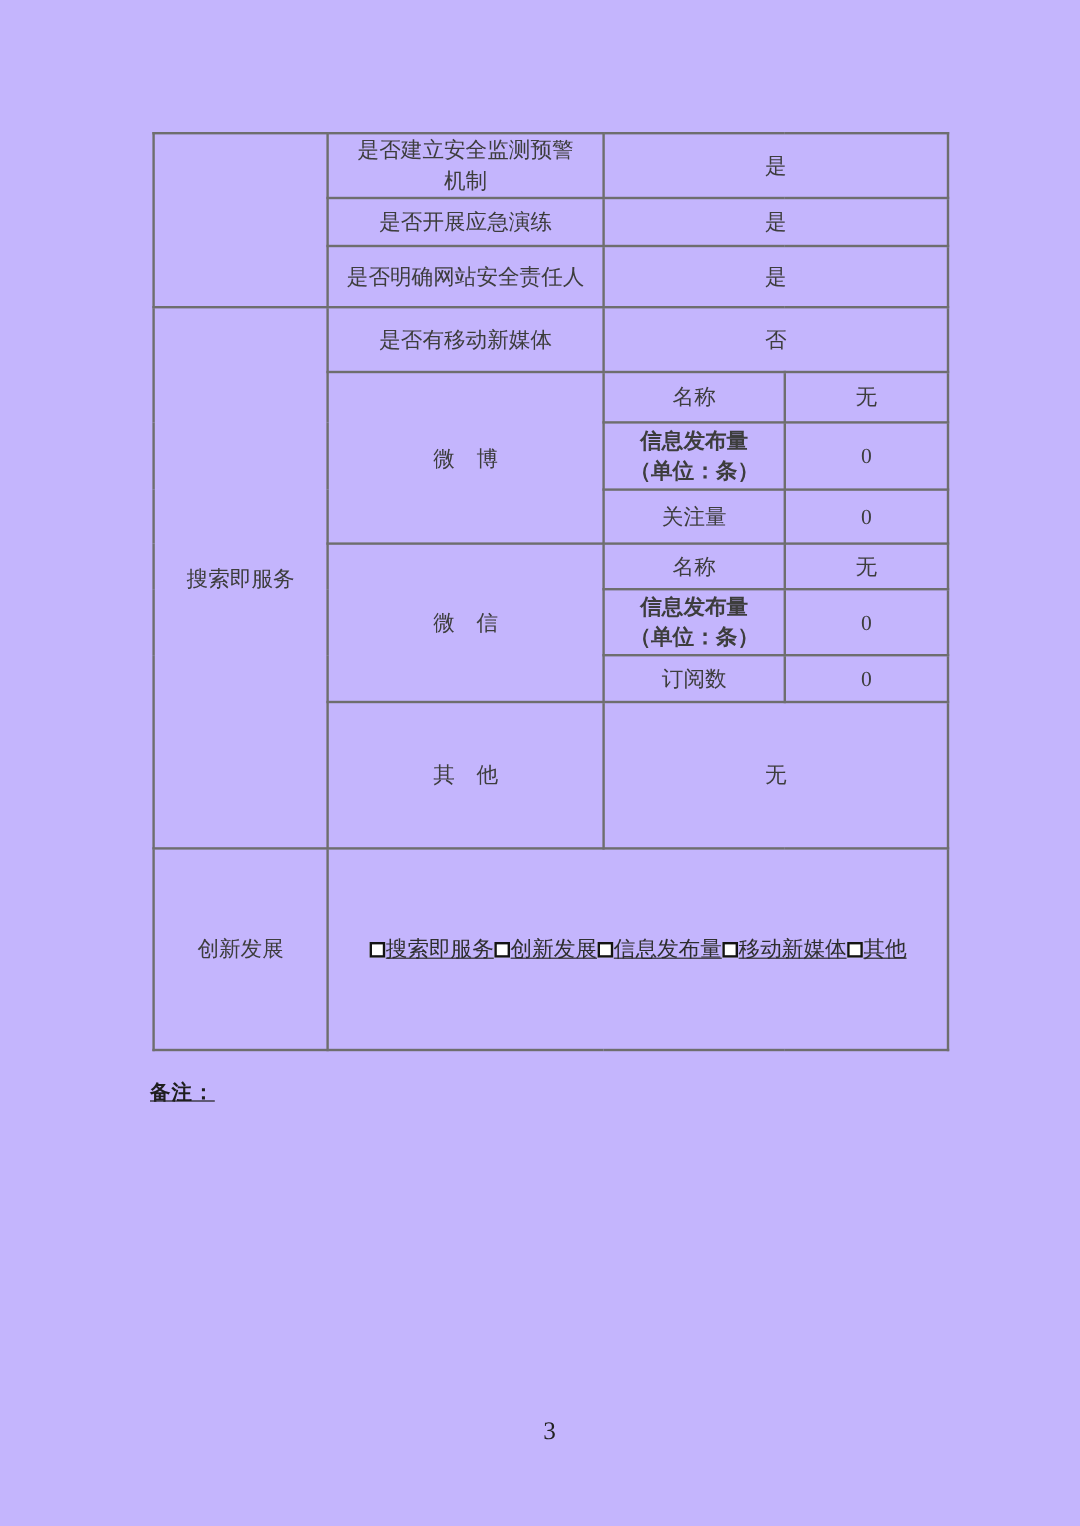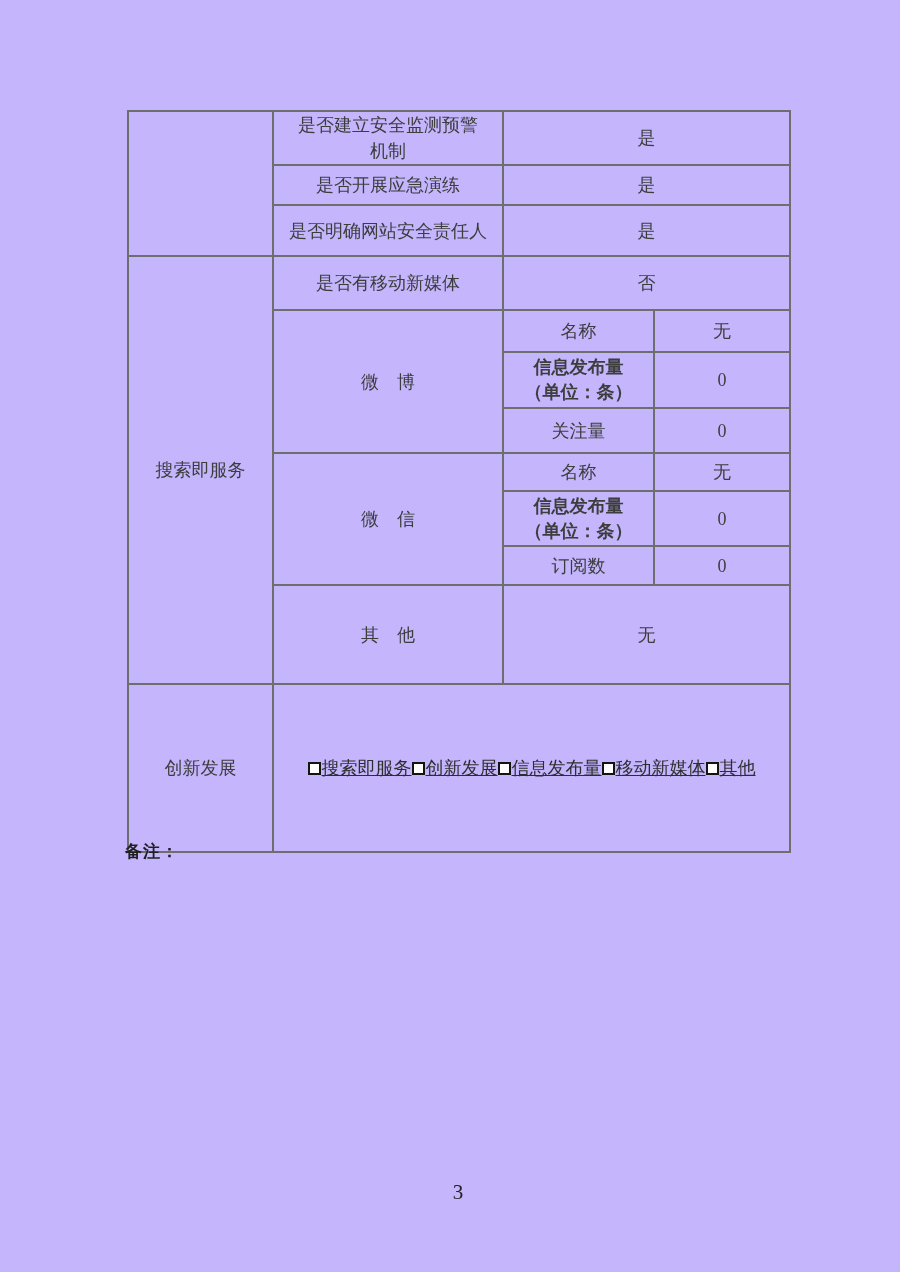--- a/index.html
+++ b/index.html
@@ -47,25 +47,26 @@
     width: 13px; height: 13px;
     border: 2px solid #141414;
     vertical-align: -1px;
     margin: 0 1px 0 0;
     background: #ffffff;
   }
   .opt { display: inline-block; text-decoration: underline; }
 
   .notes {
     position: absolute;
-    left: 125px; top: 840px;
+    left: 125px; top: 899px;
     font-size: 17px;
     font-weight: bold;
     color: #1f1f1f;
     letter-spacing: 1px;
+    text-decoration: underline;
   }
   .pagenum {
     position: absolute;
     left: 127px; top: 1180px;
     width: 662px;
     text-align: center;
     font-size: 21px;
     color: #222222;
   }
 </style>
@@ -136,21 +137,21 @@
           <span>（单位：条）</span>
         </div>
       </td>
       <td class="value-cell">0</td>
     </tr>
     <tr style="height:39px">
       <td>订阅数</td>
       <td class="value-cell">0</td>
     </tr>
 
-    <tr style="height:99px">
+    <tr style="height:122px">
       <td>其　他</td>
       <td colspan="2" class="value-cell">无</td>
     </tr>
 
     <tr style="height:168px">
       <td>创新发展</td>
       <td colspan="3">
         <div class="cb-line">
           <span class="opt"><span class="cb"></span><span>搜索即服务</span></span><span class="opt"><span class="cb"></span><span>创新发展</span></span><span class="opt"><span class="cb"></span><span>信息发布量</span></span><span class="opt"><span class="cb"></span><span>移动新媒体</span></span><span class="opt"><span class="cb"></span><span>其他</span></span>
         </div>

